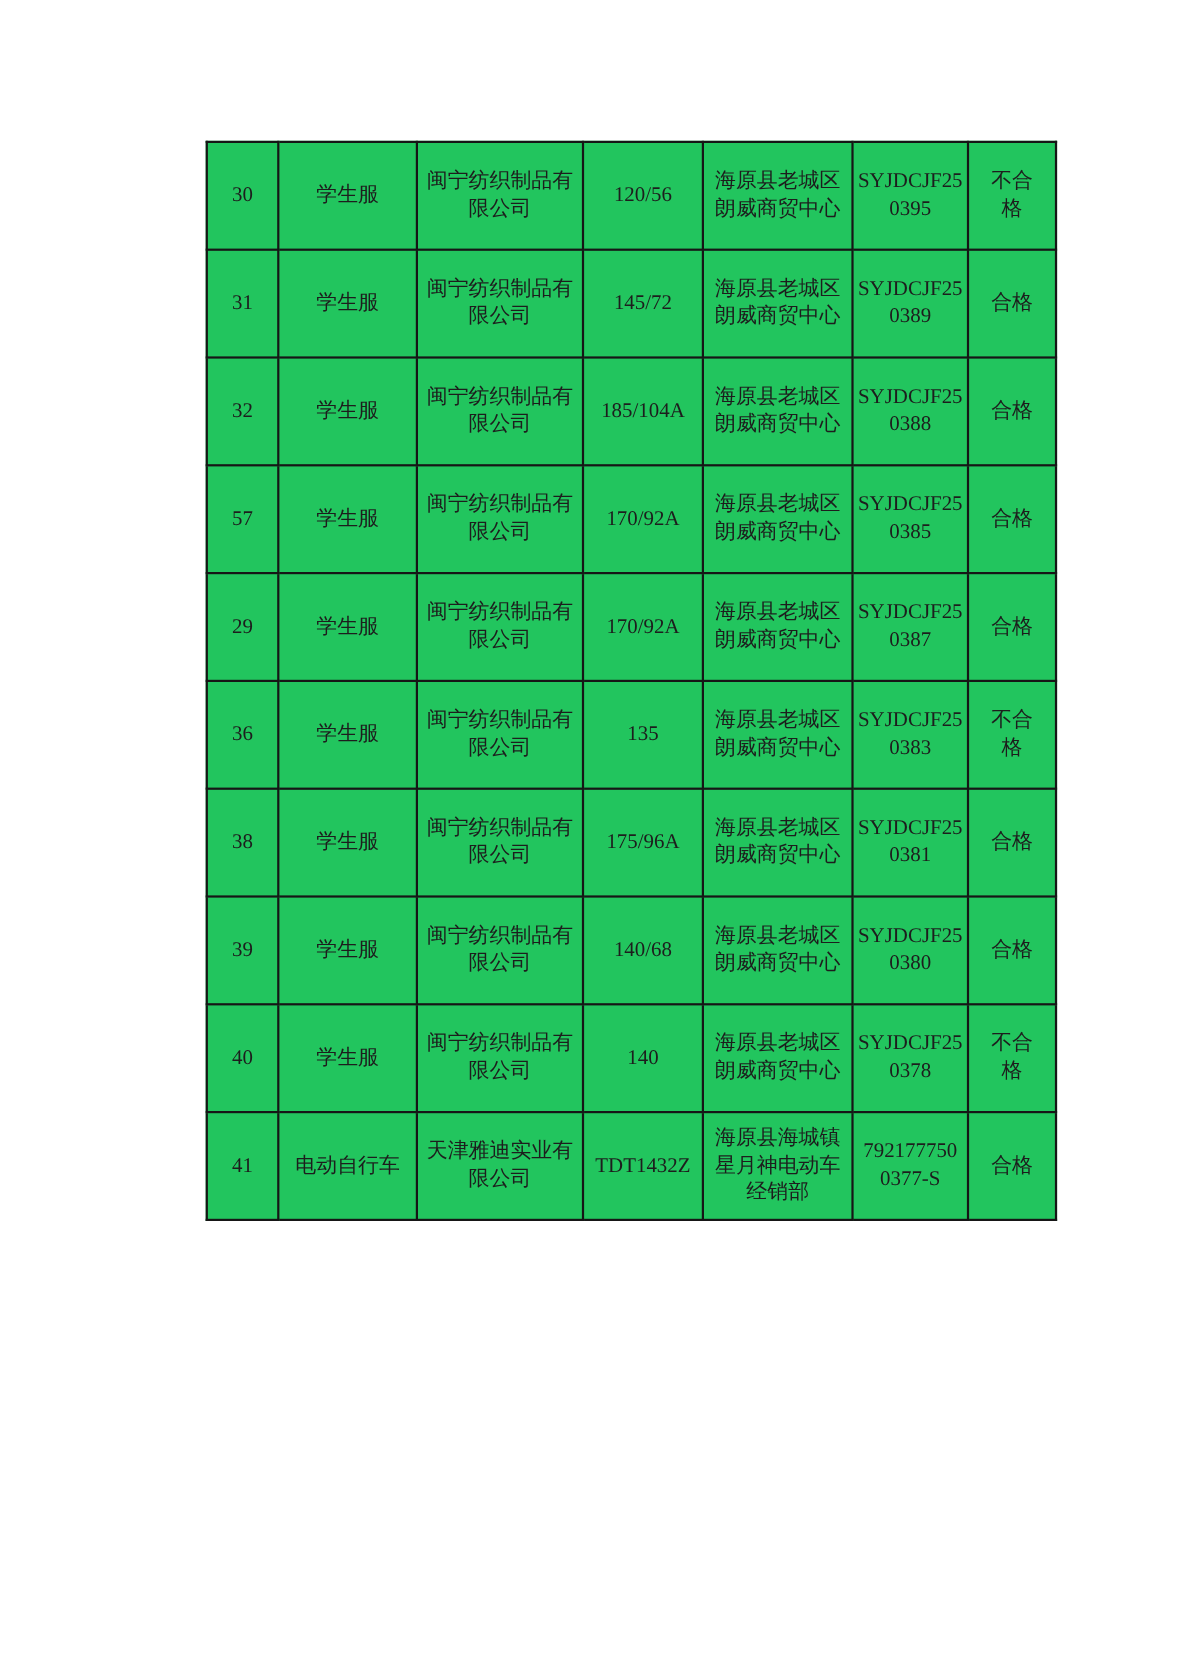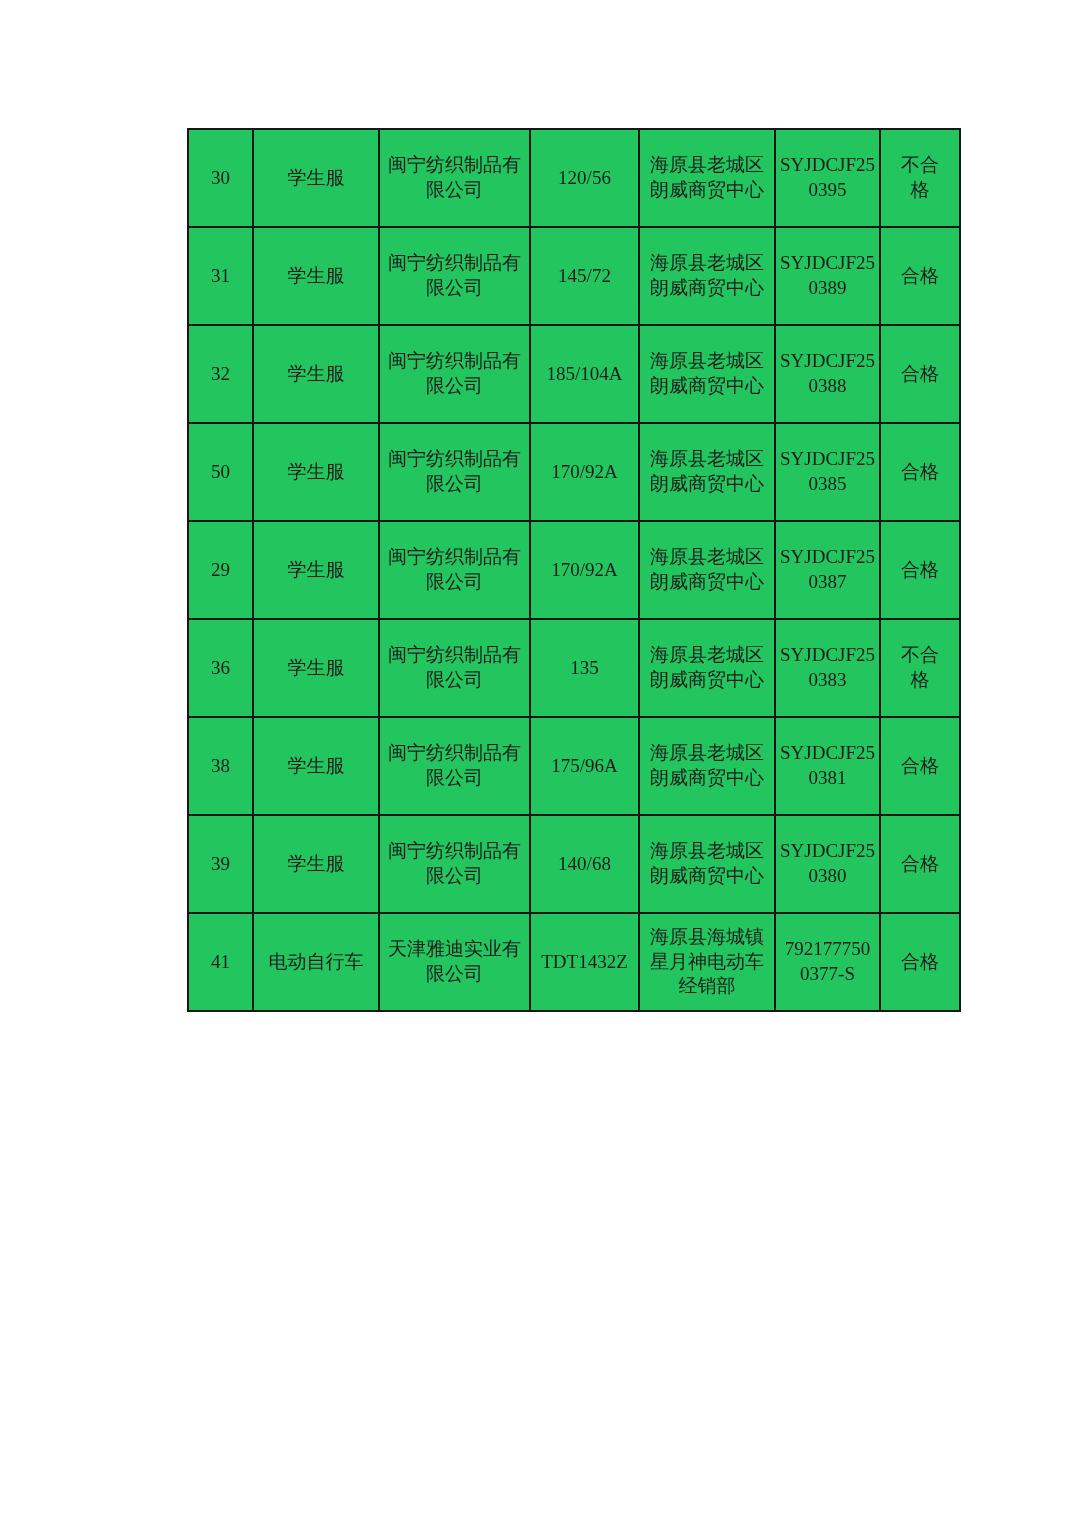--- a/index.html
+++ b/index.html
@@ -99,21 +99,21 @@
     <td>闽宁纺织制品有
 限公司</td>
     <td>185/104A</td>
     <td>海原县老城区
 朗威商贸中心</td>
     <td>SYJDCJF25
 0388</td>
     <td>合格</td>
   </tr>
         <tr>
-    <td>50</td>
+    <td>57</td>
     <td>学生服</td>
     <td>闽宁纺织制品有
 限公司</td>
     <td>170/92A</td>
     <td>海原县老城区
 朗威商贸中心</td>
     <td>SYJDCJF25
 0385</td>
     <td>合格</td>
   </tr>
@@ -160,20 +160,33 @@
     <td>闽宁纺织制品有
 限公司</td>
     <td>140/68</td>
     <td>海原县老城区
 朗威商贸中心</td>
     <td>SYJDCJF25
 0380</td>
     <td>合格</td>
   </tr>
         <tr>
+    <td>40</td>
+    <td>学生服</td>
+    <td>闽宁纺织制品有
+限公司</td>
+    <td>140</td>
+    <td>海原县老城区
+朗威商贸中心</td>
+    <td>SYJDCJF25
+0378</td>
+    <td>不合
+格</td>
+  </tr>
+        <tr>
     <td>41</td>
     <td>电动自行车</td>
     <td>天津雅迪实业有
 限公司</td>
     <td>TDT1432Z</td>
     <td>海原县海城镇
 星月神电动车
 经销部</td>
     <td>792177750
 0377-S</td>

